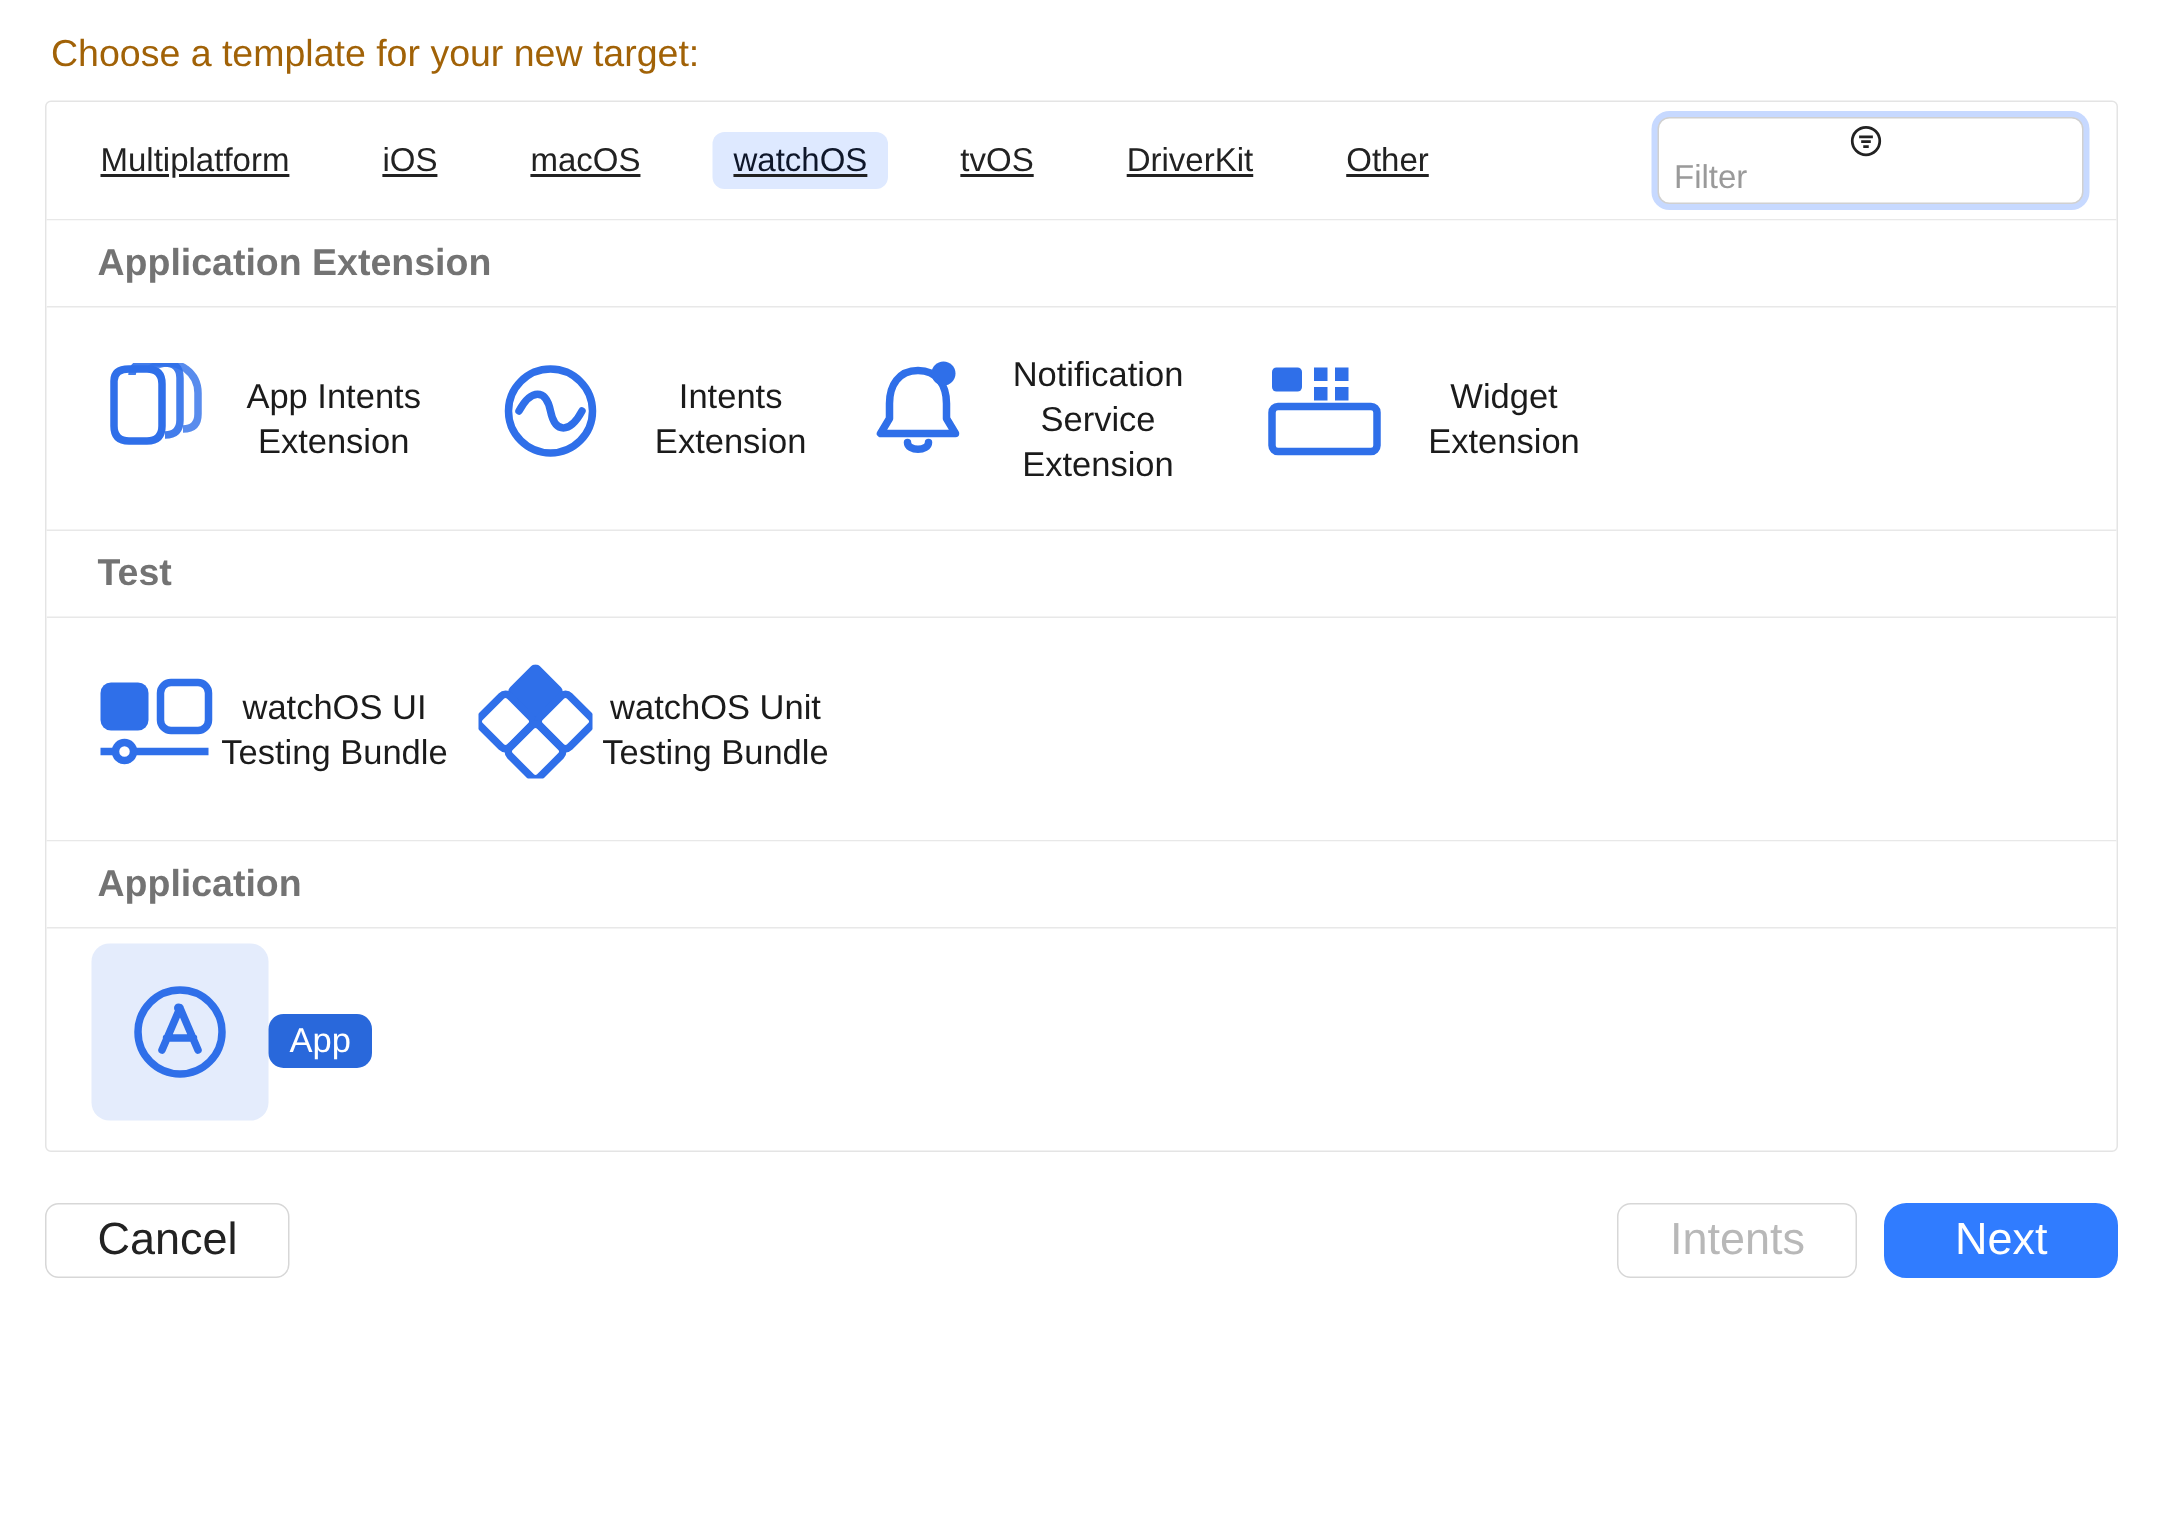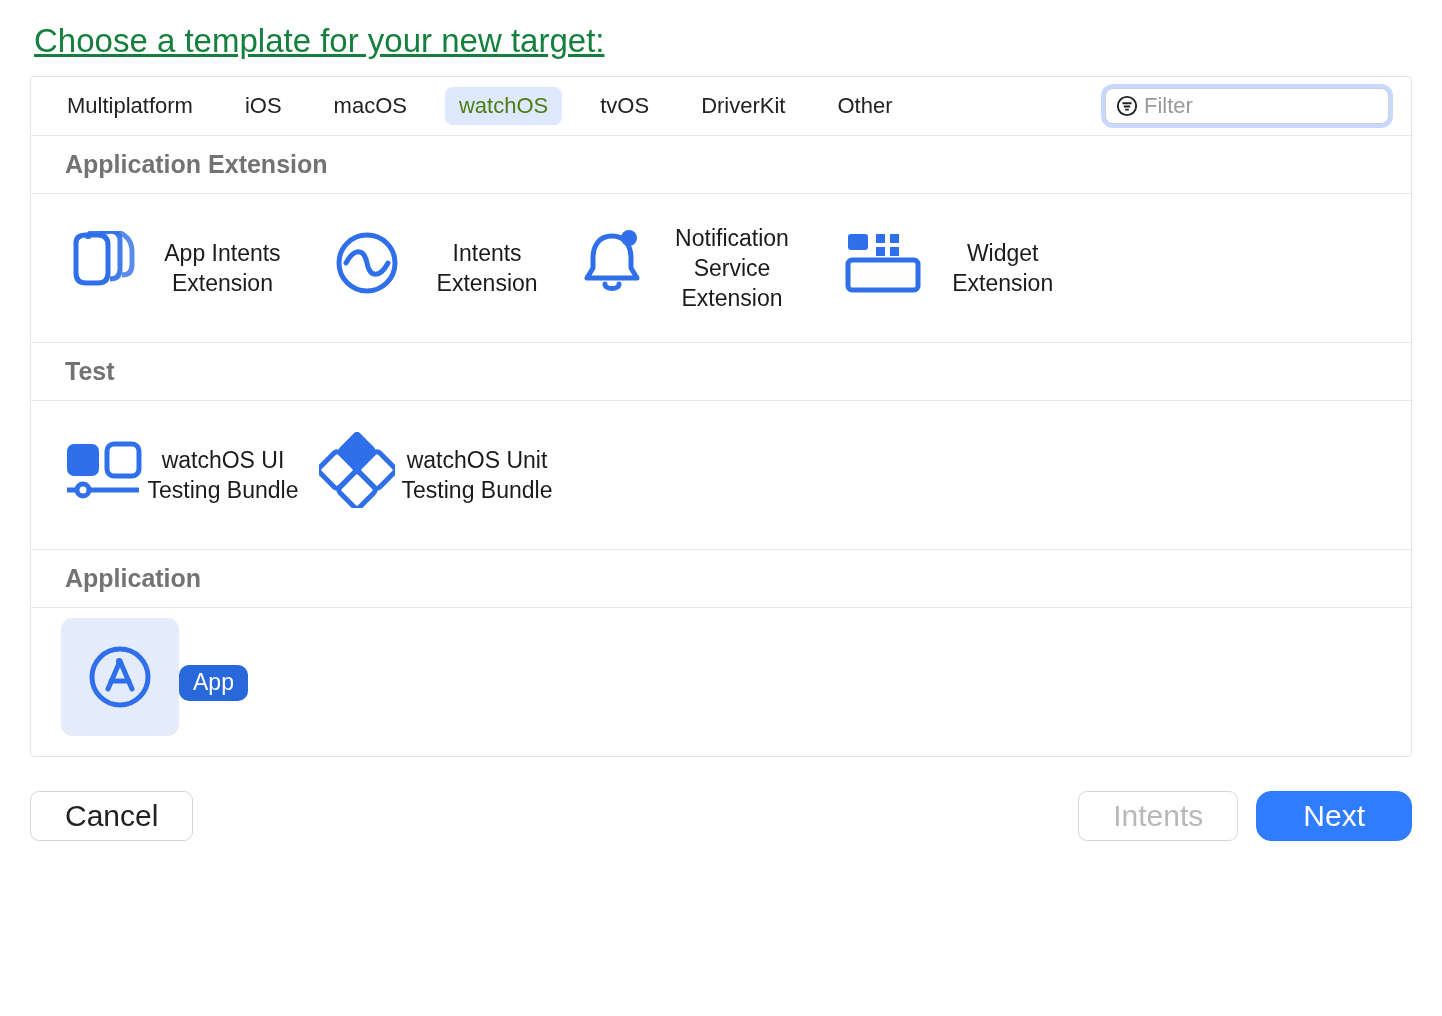--- a/index.html
+++ b/index.html
@@ -5,65 +5,66 @@
   * { box-sizing: border-box; margin: 0; padding: 0; }
   body {
     font-family: -apple-system, BlinkMacSystemFont, "Segoe UI", Helvetica, Arial, sans-serif;
     background: #fff;
     width: 1442px;
     height: 1016px;
     padding: 14px 30px 30px 30px;
     color: #222;
   }
   .sheet-title {
-    font-size: 33px;
+    font-size: 25px;
     margin: 8px 0 16px 4px;
-    color: #15803d;
-    text-decoration: underline;
+    color: #a16207;
   }
   .panel {
     border: 1px solid #e4e4e4;
     border-radius: 4px;
     overflow: hidden;
   }
   
   .tabbar {
     display: flex;
     align-items: center;
     padding: 10px 22px;
     border-bottom: 1px solid #e8e8e8;
     gap: 26px;
   }
   .tabs {
     display: flex;
-    gap: 24px;
-    align-items: center;
+    gap: 34px;
+    align-items: center;
+    text-decoration: underline;
   }
   .tab {
     font-size: 22px;
     color: #222;
     padding: 6px 14px;
     border-radius: 8px;
     cursor: pointer;
   }
   .tab.selected {
-    color: #4d7c0f;
+    color: #0f172a;
     background: #dee9ff;
     font-weight: 500;
   }
   .spacer { flex: 1; }
   .filter-wrap {
     display: flex;
     align-items: center;
     border: 1px solid #d0d0d0;
     border-radius: 8px;
     padding: 4px 10px;
     width: 284px;
     box-shadow: 0 0 0 4px #c7d9ff;
     background: #fff;
+    flex-direction: column;
   }
   .filter-icon {
     width: 22px; height: 22px;
     display: inline-flex; align-items: center; justify-content: center;
     margin-right: 6px;
   }
   .filter-input {
     border: none; outline: none;
     font-size: 22px;
     width: 100%;

